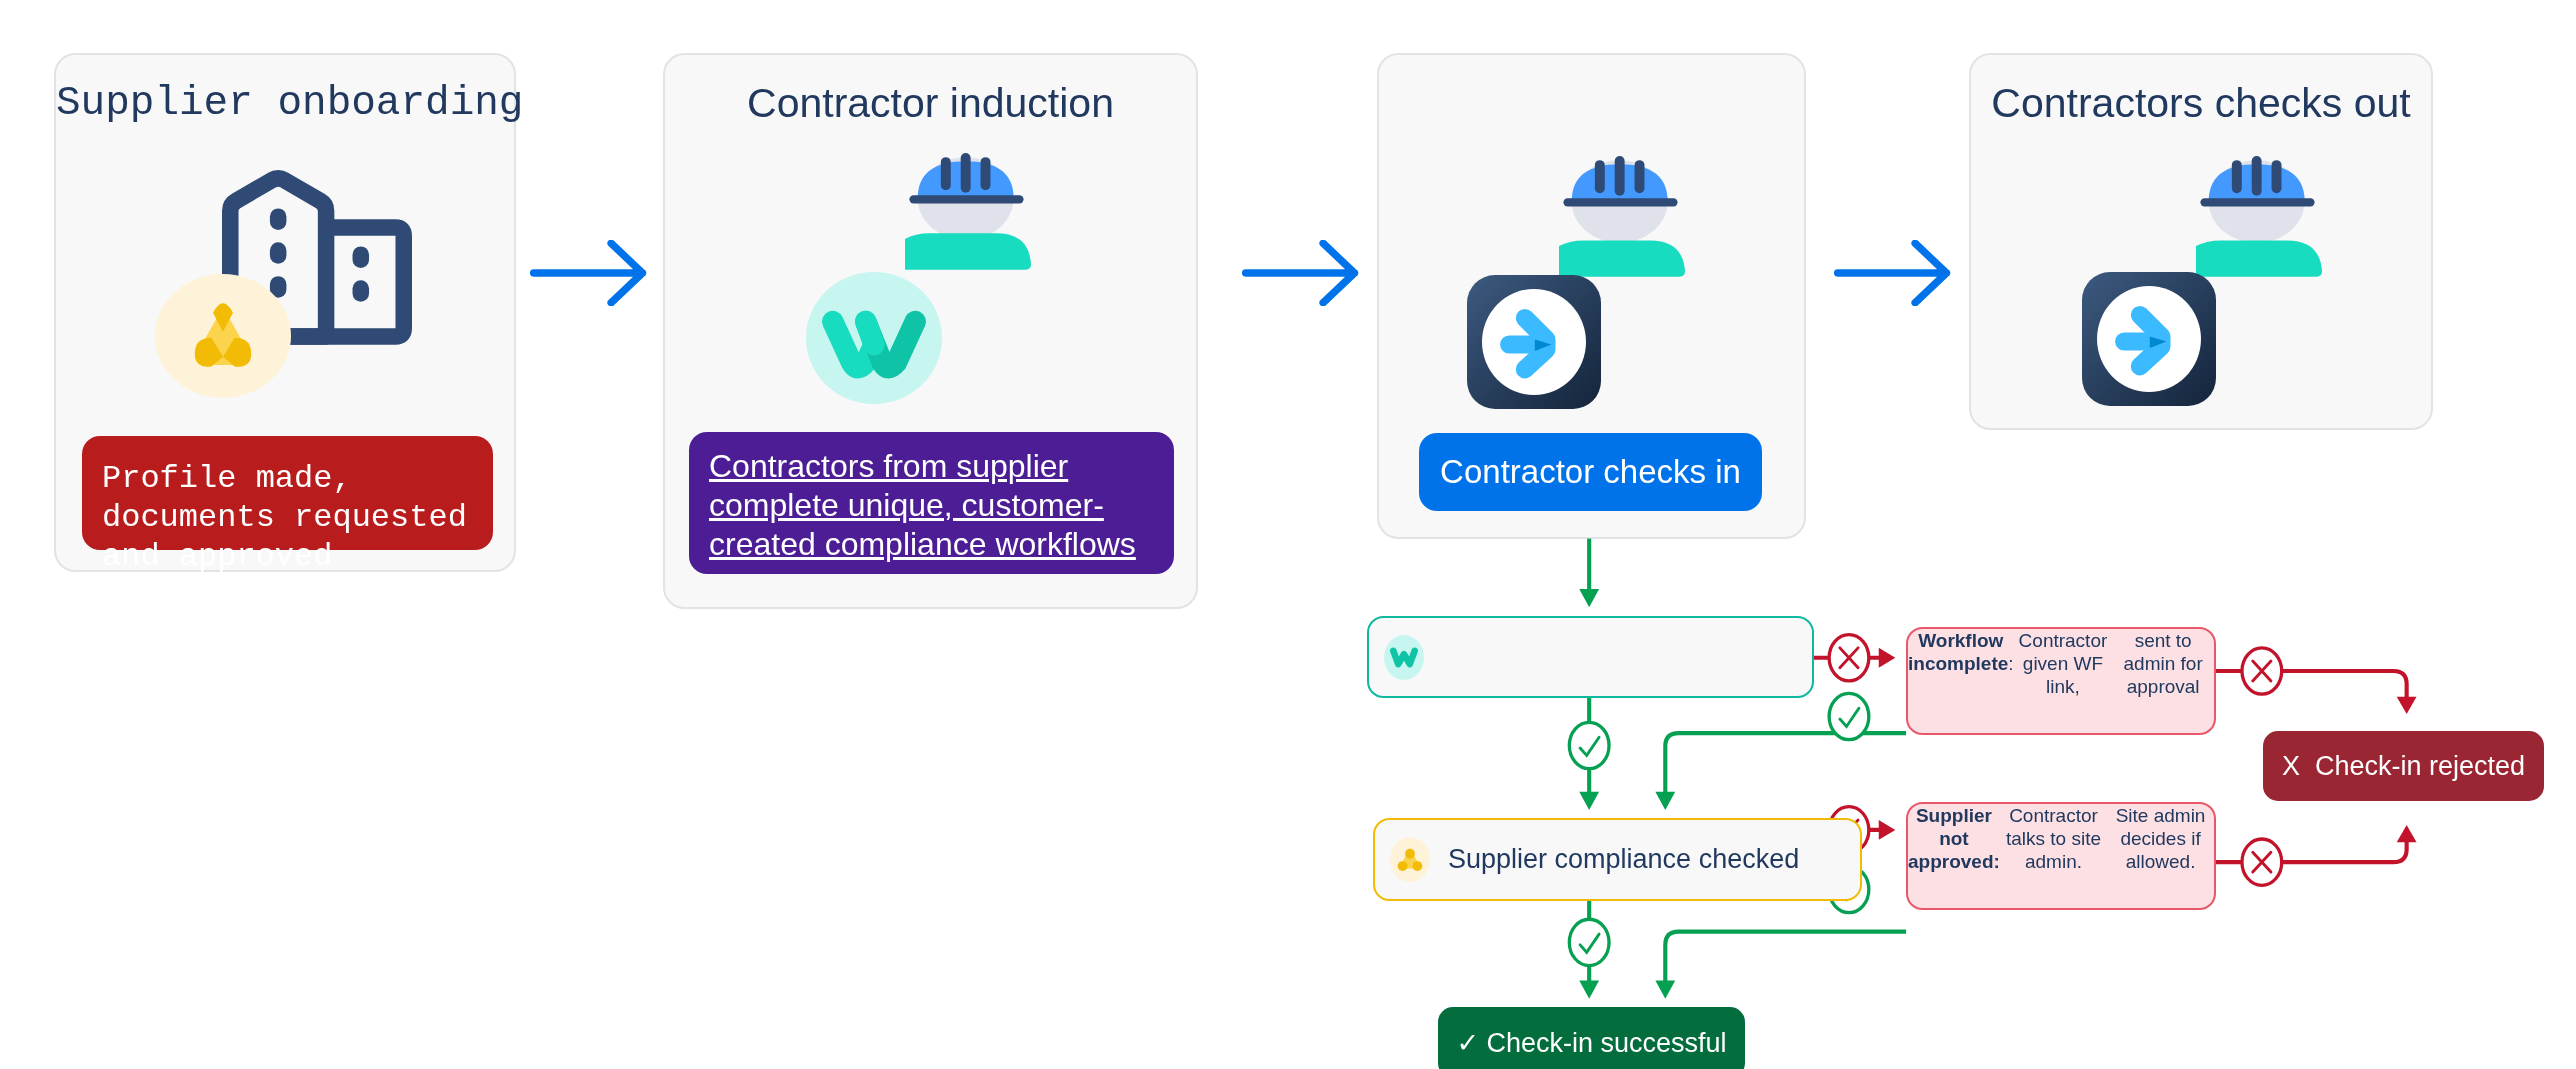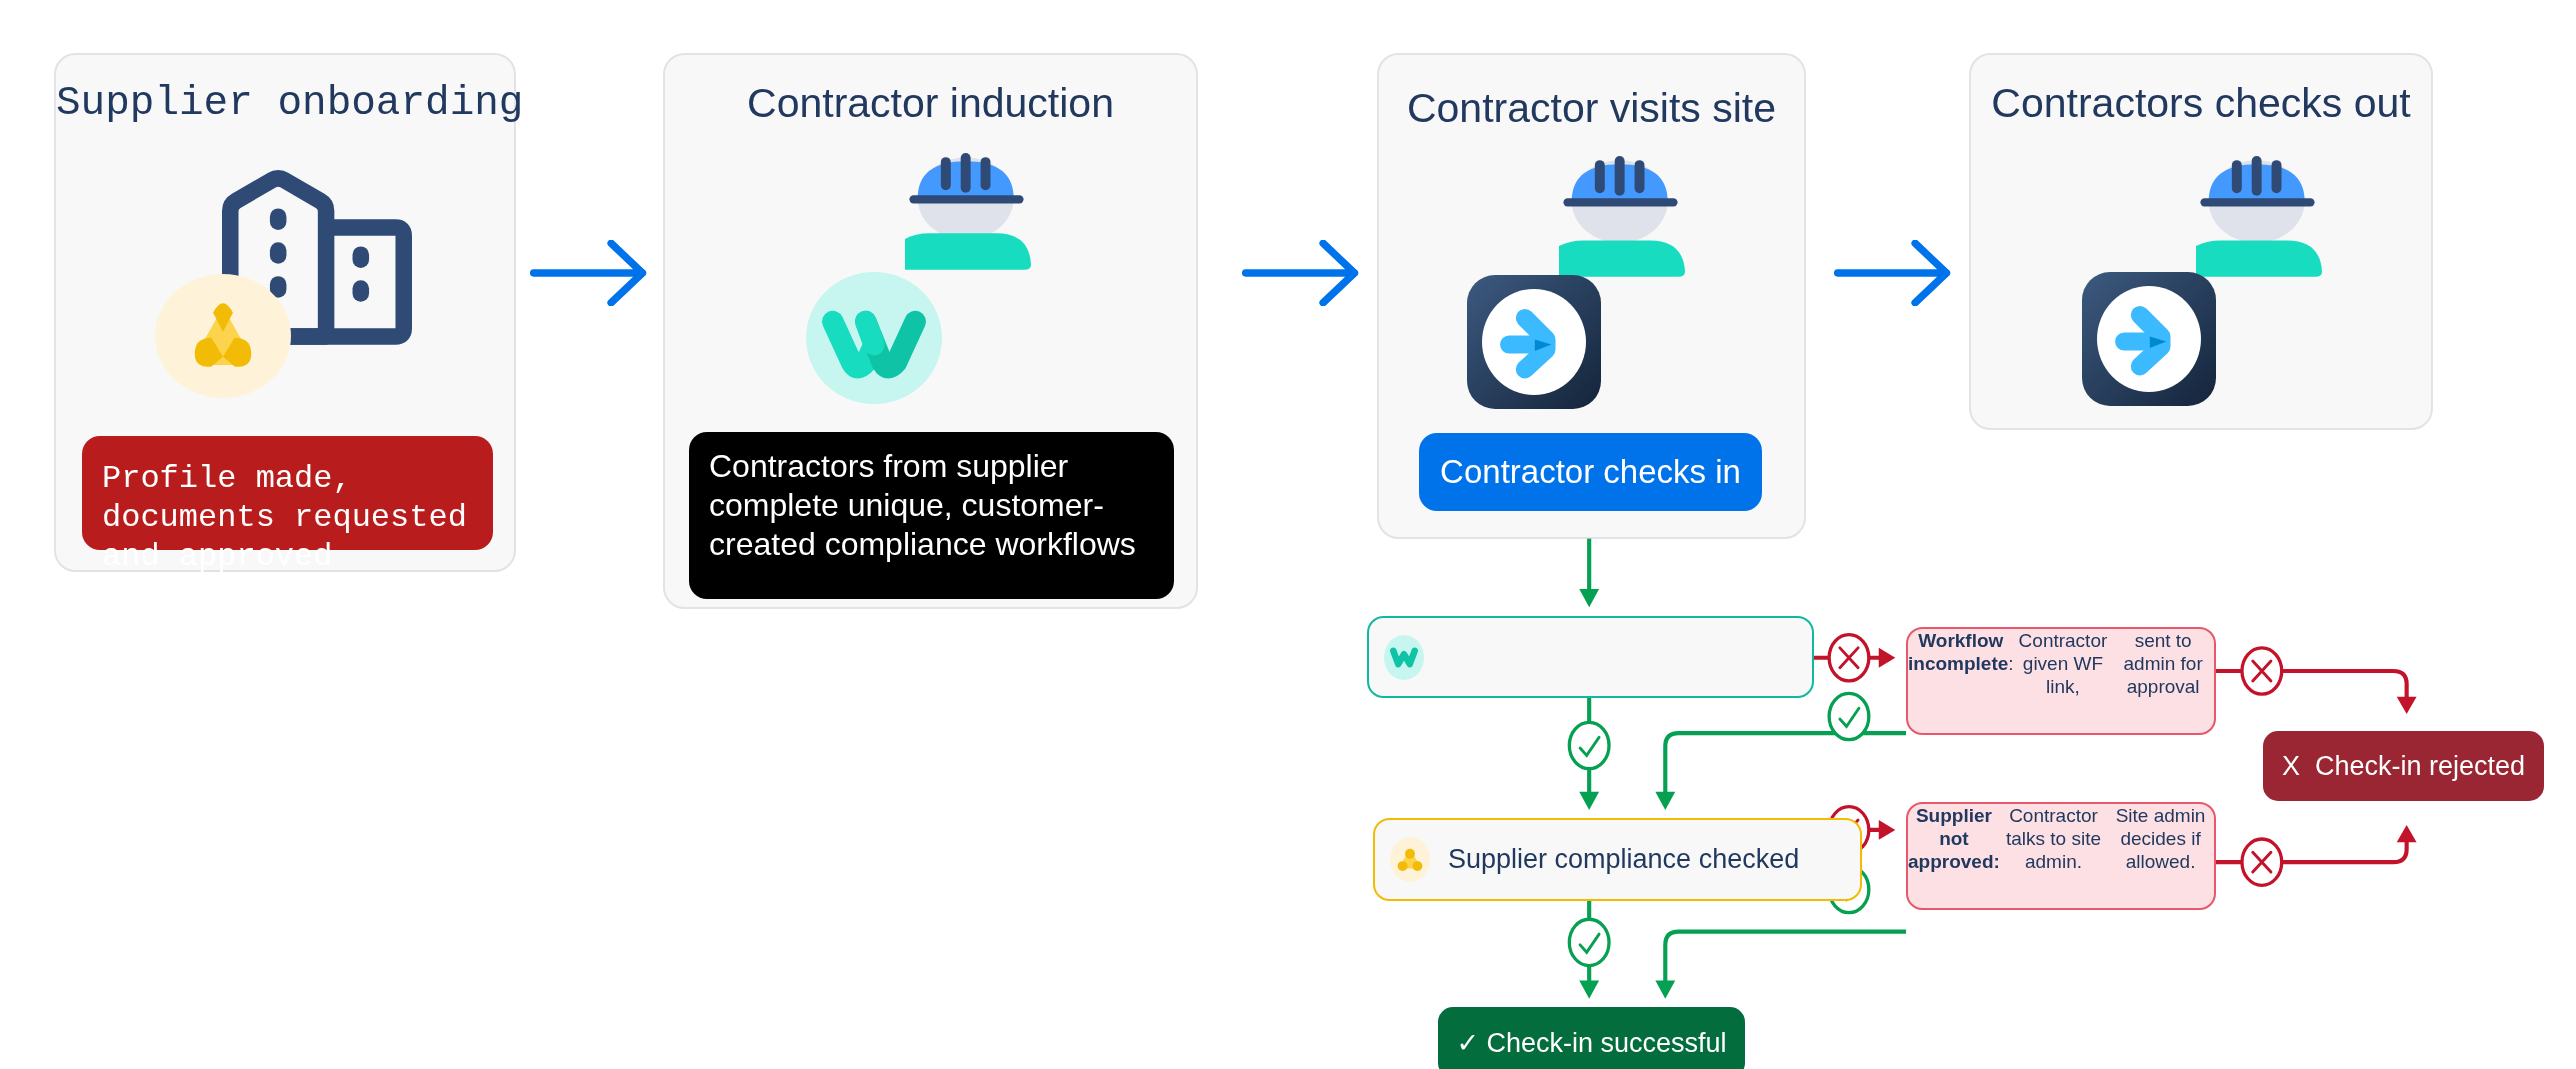--- a/index.html
+++ b/index.html
@@ -54,25 +54,24 @@
     <rect x="91" y="5" width="12" height="40" rx="6" fill="#2e4a75"></rect>
     <path d="M0 165 Q10 132 50 132 H130 Q170 132 172 170 Q172 176 164 176 H0 Z" fill="#17dcbf" transform="translate(-20,-35)"></path>
   </svg>
   <div class="abs" style="left:141px;top:217px;width:136px;height:132px;border-radius:50%;background:#c6f6ef;">
     <svg width="136" height="132" viewBox="0 0 164 160">
       <path d="M32 60 L55 110 Q62 122 72 110 L82 88" fill="none" stroke="#17dcbf" stroke-width="26" stroke-linecap="round"></path>
       <path d="M72 60 L92 110 Q99 122 109 110 L132 60" fill="none" stroke="#0fc4a6" stroke-width="26" stroke-linecap="round"></path>
       <path d="M72 60 L82 88" stroke="#17dcbf" stroke-width="26" stroke-linecap="round"></path>
     </svg>
   </div>
-  <div class="caption" style="left:24px;top:377px;width:485px;height:167px;background:#000000;padding:15px 20px 0 20px;">Contractors from supplier complete unique, customer-created compliance workflows</div>
+  <div class="caption" style="left:24px;top:377px;width:485px;height:142px;background:#4c1d95;padding:15px 20px 0 20px;text-decoration:underline;">Contractors from supplier complete unique, customer-created compliance workflows</div>
 </div>
 
 <div class="card" style="left:1377px;top:53px;width:429px;height:486px;">
-  <div class="card-title" style="top:30px;">Contractor visits site</div>
   <svg class="abs" style="left:180px;top:101px;" width="166" height="182" viewBox="0 0 200 220">
     <ellipse cx="73" cy="55" rx="58" ry="50" fill="#dfe2ea"></ellipse>
     <path d="M15 55 Q15 10 73 10 Q131 10 131 55 Z" fill="#4499ff"></path>
     <rect x="5" y="51" width="138" height="10" rx="5" fill="#2e4a75"></rect>
     <rect x="43" y="5" width="12" height="40" rx="6" fill="#2e4a75"></rect>
     <rect x="67" y="0" width="12" height="48" rx="6" fill="#2e4a75"></rect>
     <rect x="91" y="5" width="12" height="40" rx="6" fill="#2e4a75"></rect>
     <path d="M0 165 Q10 132 50 132 H130 Q170 132 172 170 Q172 176 164 176 H0 Z" fill="#17dcbf" transform="translate(-20,-30)"></path>
   </svg>
   <div class="abs" style="left:88px;top:220px;width:134px;height:134px;border-radius:28px;background:linear-gradient(135deg,#3c5a80,#14243a);">

